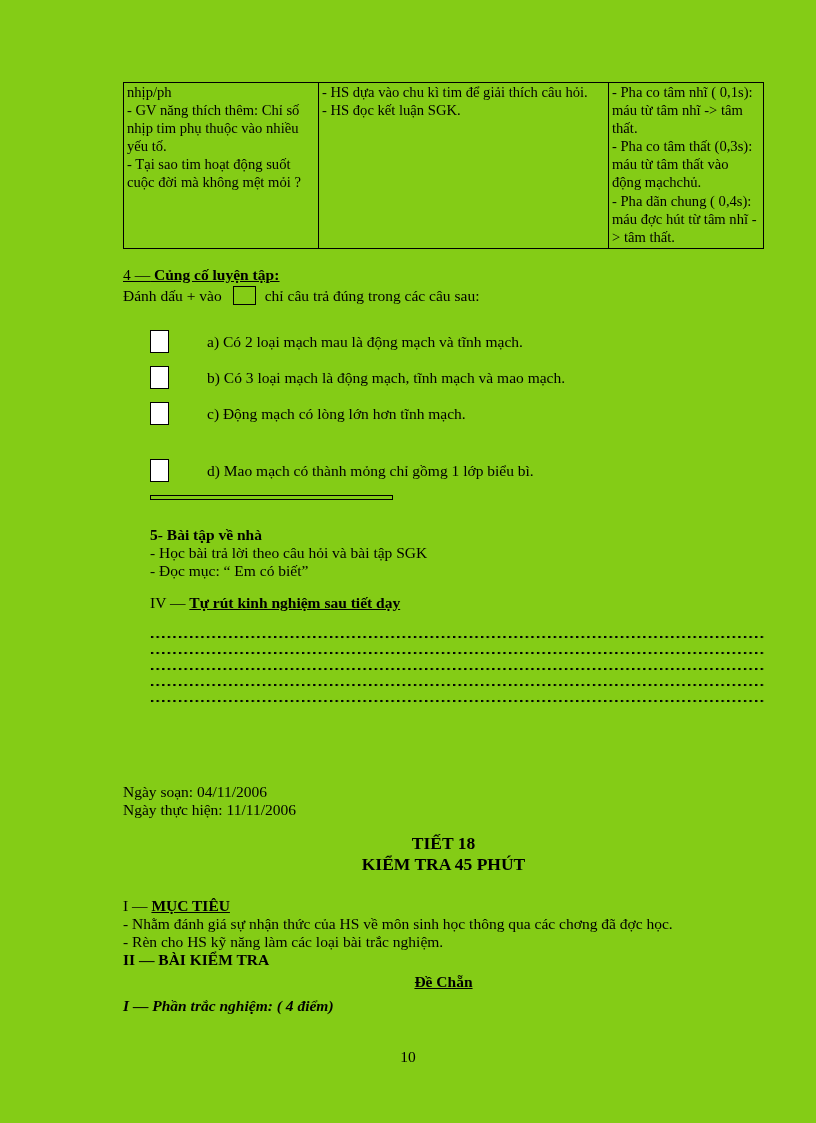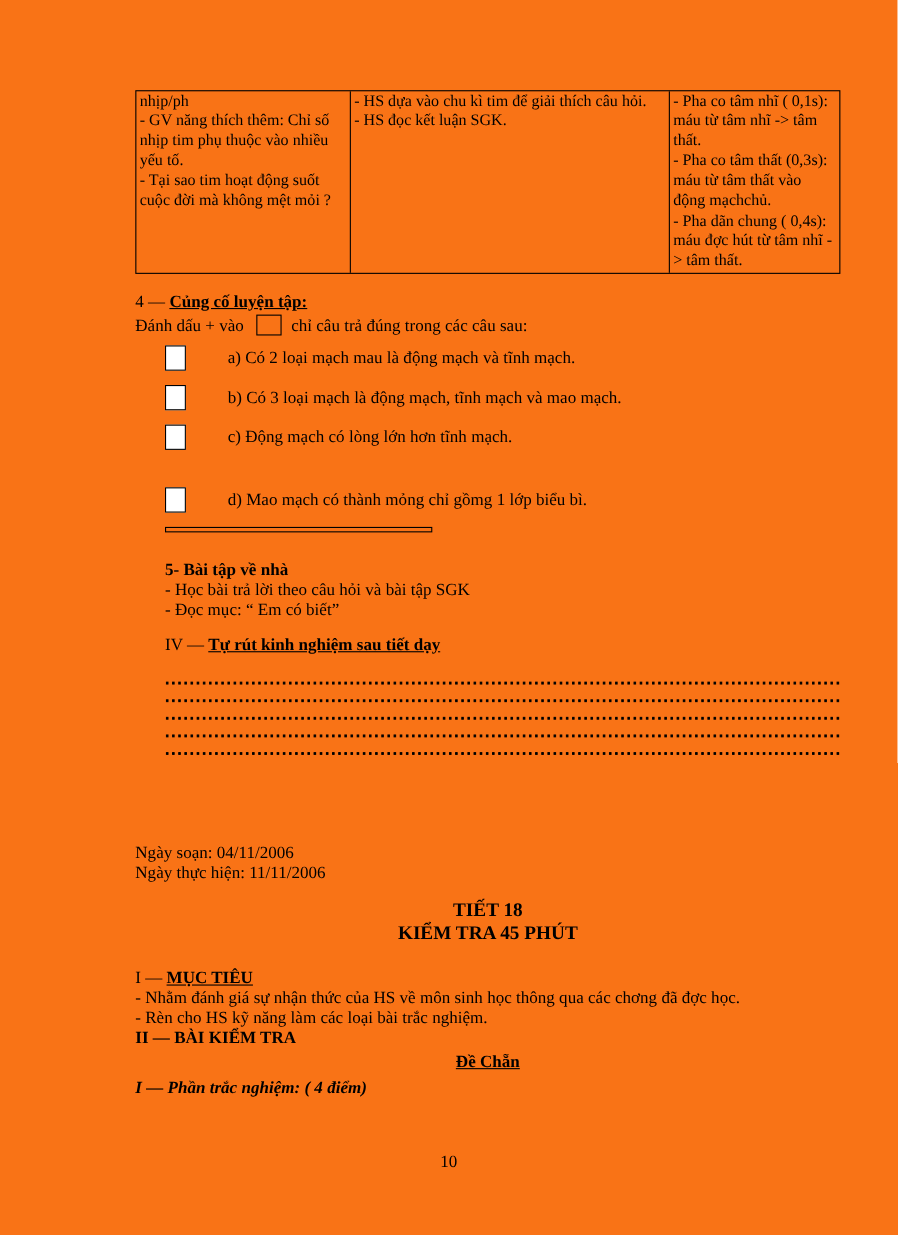--- a/index.html
+++ b/index.html
@@ -1,44 +1,44 @@
 <!DOCTYPE html>
 <html><head>
 <meta charset="utf-8">
 <style>
   html,body { margin:0; padding:0; background:#ffffff; }
   .page {
     position:relative;
     width:816px; height:1123px;
-    background:#f97316;
+    background:#84cc16;
     color:#000;
     font-family:"Liberation Serif", serif;
     font-size:15.5px;
     line-height:18px;
     overflow:hidden;
   }
   .content { position:absolute; left:123px; top:82px; width:641px; }
 
   
   .ltable { display:grid; grid-template-columns:195px 290px 156px; border:1.3px solid #000; box-sizing:border-box; width:641px; }
   .ltable .cell { border-right:1.3px solid #000; padding:0 4px 2px 3px; font-size:14.6px; line-height:18.1px; box-sizing:border-box; }
   .ltable .cell:last-child { border-right:none; }
   .ltable .cell p { margin:0; }
 
   .b  { font-weight:bold; }
   .bu { font-weight:bold; text-decoration:underline; }
   .bi { font-weight:bold; font-style:italic; }
   .center { text-align:center; }
   .ind { margin-left:27px; }
 
-  .h4 { margin:17px 0 2px 0; }
+  .h4 { margin:17px 0 2px 0;text-decoration:underline; }
   .instruction { margin:0; }
   .inline-box { display:inline-block; width:21px; height:17px; border:1.3px solid #000; vertical-align:-4px; margin:0 9px 0 11px; }
 
-  .options { margin-top:8px; }
+  .options { margin-top:25px; }
   .option { display:flex; align-items:flex-start; margin-bottom:13px; margin-left:27px; }
   .option .cb { flex:0 0 auto; width:19px; height:23px; border:1.4px solid #000; margin-right:38px; box-sizing:border-box; background:#fff; }
   .option .opt-label { padding-top:3px; }
   .option.gap-before { margin-top:34px; }
 
   .thin-bar { width:241px; height:3px; border:1.1px solid #000; margin:2px 0 0 27px; }
 
   .h5 { margin-top:26px; }
   .hiv { margin-top:14px; }
 

